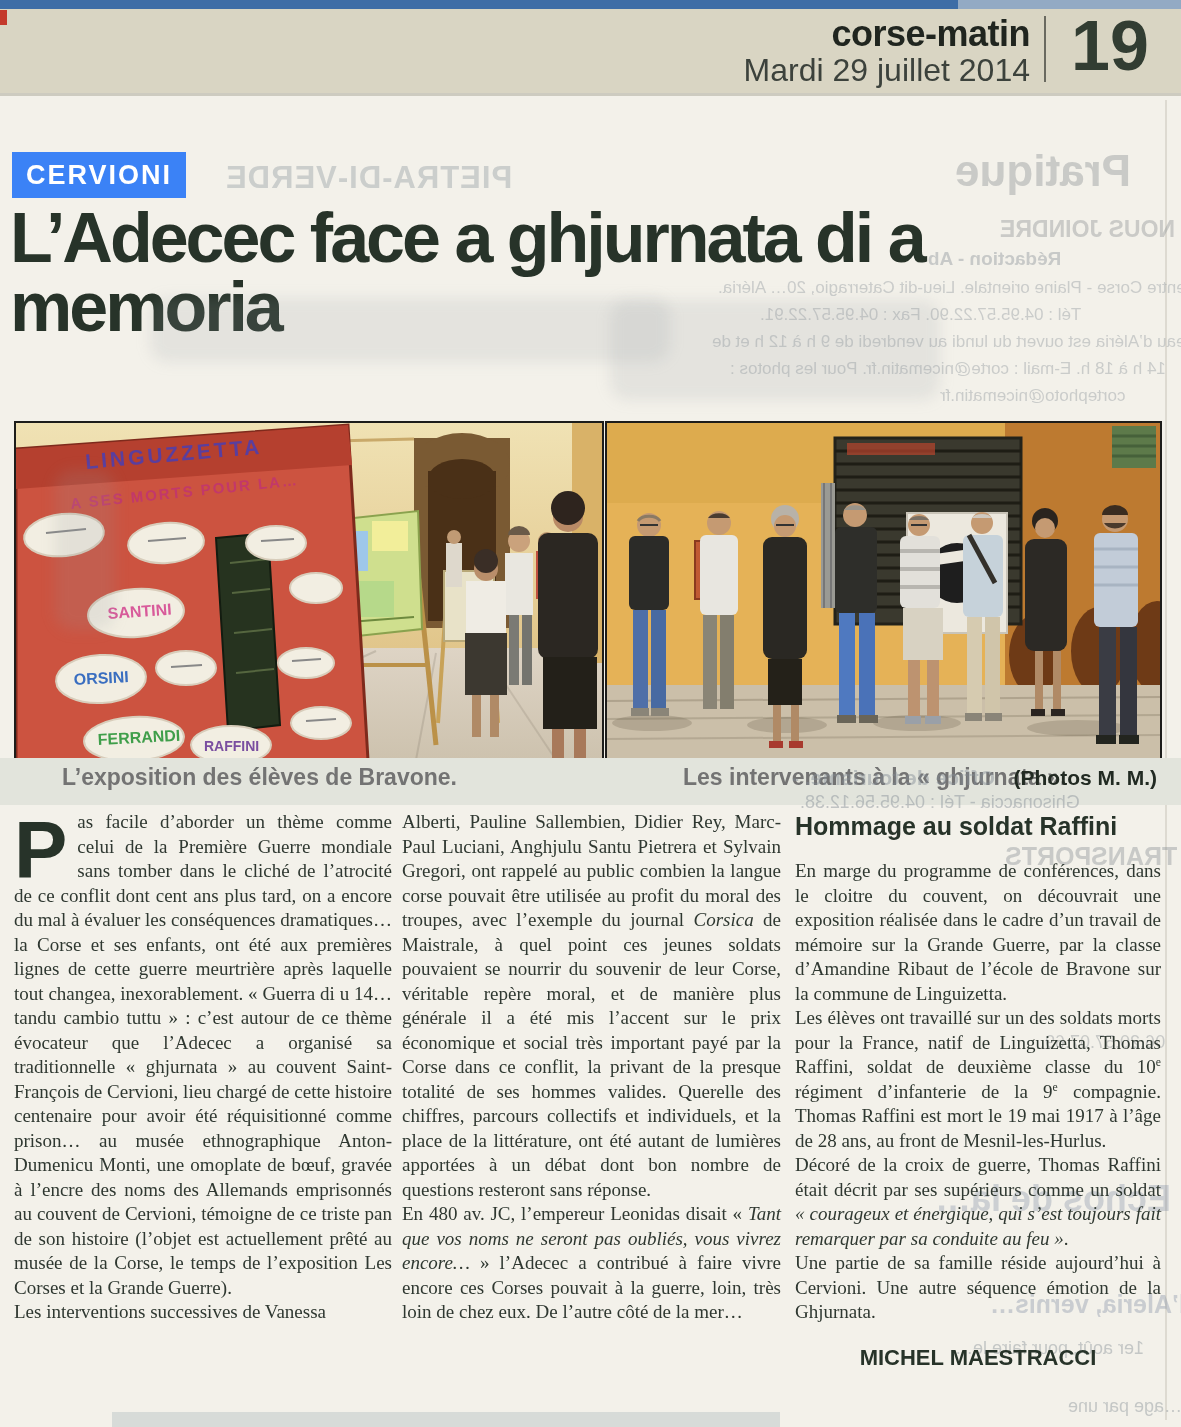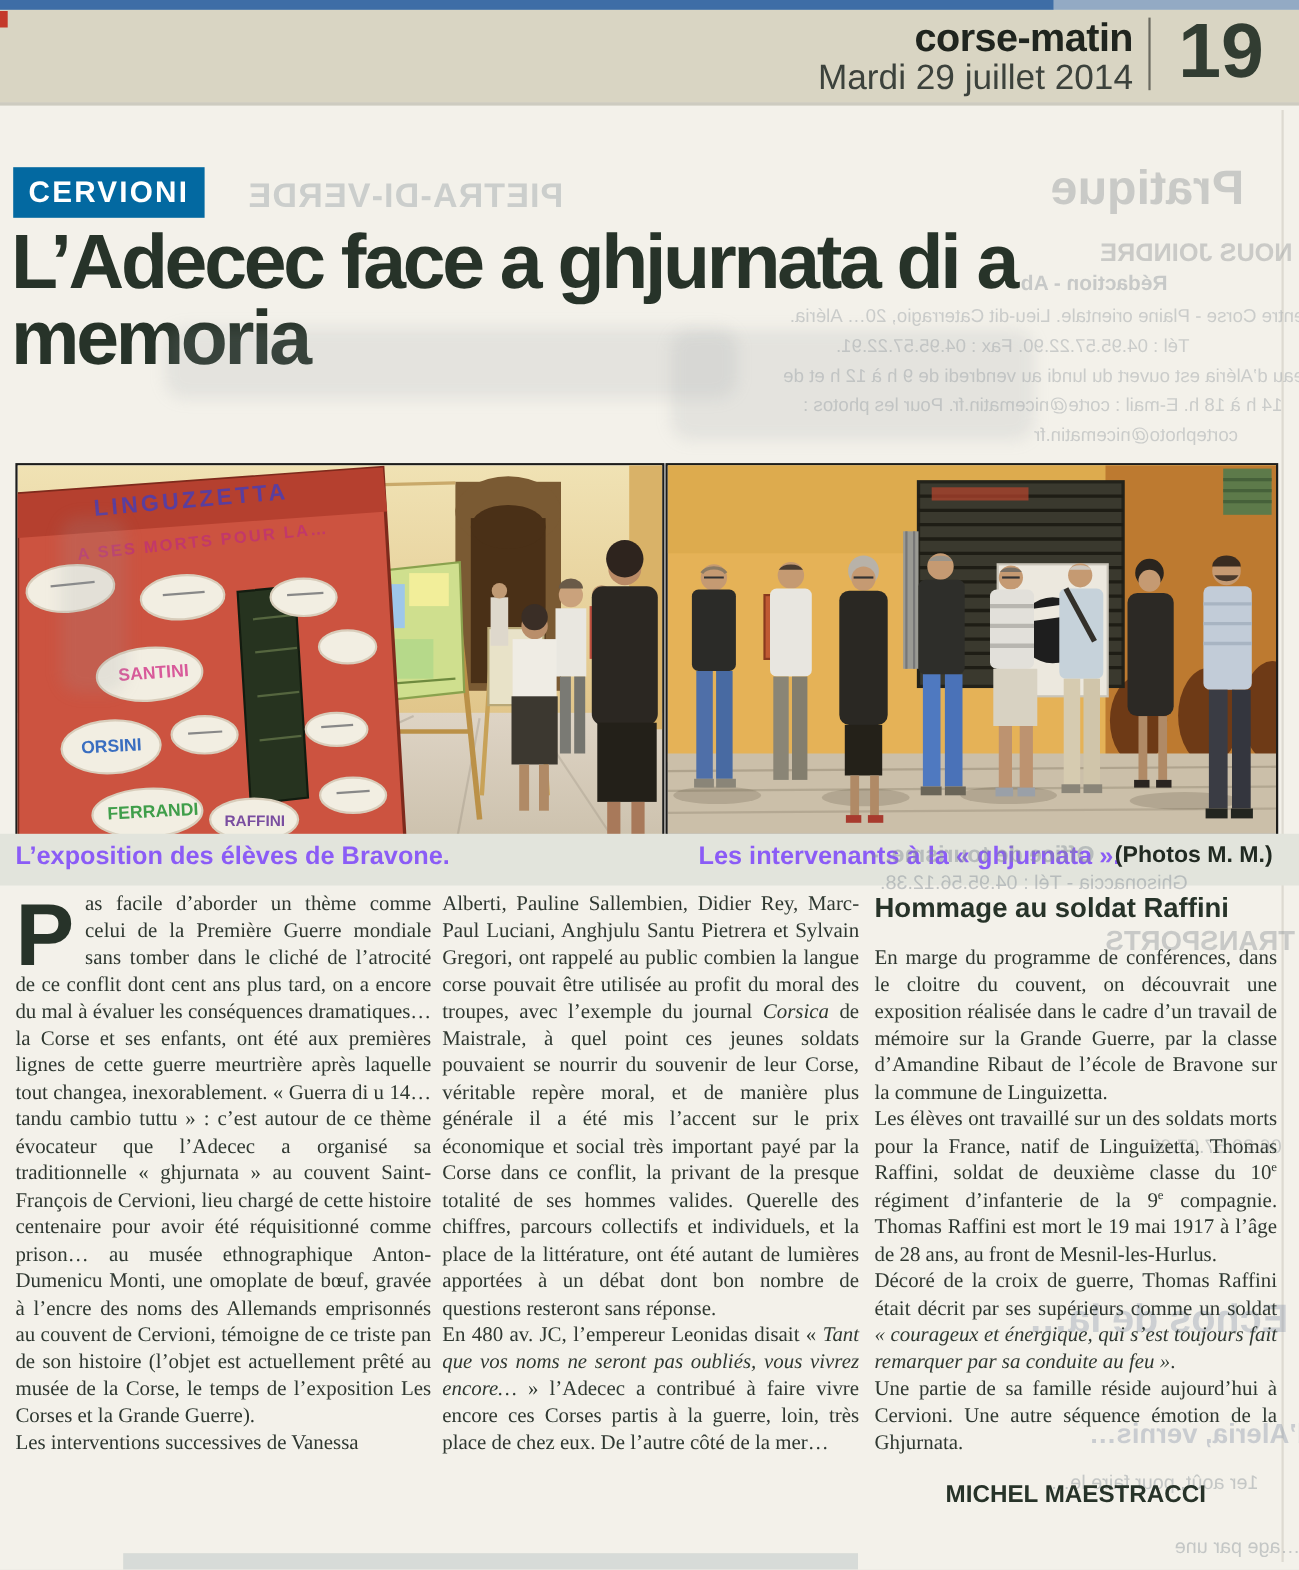--- a/index.html
+++ b/index.html
@@ -11,33 +11,33 @@
   .band{position:absolute;top:9px;left:0;width:1181px;height:84px;background:#d9d5c3;}
   .band-shadow{position:absolute;top:93px;left:0;width:1181px;height:3px;background:rgba(120,115,95,.30);}
   .masthead{position:absolute;top:16px;left:620px;width:410px;text-align:right;
             font-family:"Liberation Sans",sans-serif;}
   .masthead .name{font-size:36px;font-weight:800;color:#20251f;letter-spacing:-.5px;line-height:1.0;}
   .masthead .date{font-size:32px;font-weight:400;color:#3c423c;line-height:1.15;}
   .pagenum-divider{position:absolute;left:1044px;top:16px;width:2px;height:66px;background:#6a6a60;}
   .pagenum{position:absolute;left:1052px;top:6px;width:116px;text-align:center;
            font-family:"Liberation Sans",sans-serif;font-size:70px;font-weight:600;color:#323d32;}
   
-  .kicker{position:absolute;left:12px;top:152px;width:174px;height:46px;background:#0369a1;
+  .kicker{position:absolute;left:12px;top:152px;width:174px;height:46px;background:#3b82f6;
           color:#fff;font:800 27px/46px "Liberation Sans",sans-serif;text-align:center;letter-spacing:2px;}
   .headline{position:absolute;left:10px;top:204px;width:1060px;
             font-family:"Liberation Sans",sans-serif;font-weight:800;font-size:70px;line-height:.98;
             letter-spacing:-3px;color:#273329;}
   
   .photo{position:absolute;border:2px solid #1d1d1b;background:#ddd;}
   .photo svg{display:block;}
   .photo-left{left:14px;top:421px;}
   .photo-right{left:605px;top:421px;}
   
   .capband{position:absolute;left:0;top:758px;width:1181px;height:47px;background:#e2e4dc;}
-  .caption{position:absolute;top:764px;font:700 23px "Liberation Sans",sans-serif;color:#8b5cf6;}
+  .caption{position:absolute;top:764px;font:700 23px "Liberation Sans",sans-serif;color:#737373;margin-left:48px;}
   .caption-left{left:14px;}
   .caption-right{left:635px;}
   .credit{position:absolute;top:766px;right:24px;font:700 21px "Liberation Sans",sans-serif;color:#212a22;}
   
   .col{position:absolute;top:810px;text-align:justify;font-size:19px;line-height:24.5px;color:#2f3831;z-index:3;}
   .col p{margin:0;}
   .col1{left:14px;width:378px;}
   .col2{left:402px;width:379px;}
   .col3{left:795px;width:366px;top:812px;}
   .dropcap{float:left;font:900 80px/0.80 "Liberation Sans",sans-serif;color:#273329;margin:8px 10px 0 0;}
@@ -354,21 +354,21 @@
   <div class="credit">(Photos M. M.)</div>
 
   <div class="col col1">
 
     <p><span class="dropcap">P</span><span><span>as facile d’aborder un thème comme celui de la Première Guerre mondiale sans tomber dans le cliché de l’atrocité de ce conflit dont cent ans plus tard, on a encore du mal à évaluer les conséquences dramatiques… la Corse et ses enfants, ont été aux premières lignes de cette guerre meurtrière après laquelle tout changea, inexorablement. « Guerra di u 14… tandu cambio tuttu » : c’est autour de ce thème évocateur que l’Adecec a organisé sa traditionnelle « ghjurnata » au couvent Saint-François de Cervioni, lieu chargé de cette histoire centenaire pour avoir été réquisitionné comme prison… au musée ethnographique Anton-Dumenicu Monti, une omoplate de bœuf, gravée à l’encre des noms des Allemands emprisonnés au couvent de Cervioni, témoigne de ce triste pan de son histoire (l’objet est actuellement prêté au musée de la Corse, le temps de l’exposition Les Corses et la Grande Guerre).</span></span></p>
     <p><span>Les interventions successives de Vanessa</span></p>
   </div>
 
   <div class="col col2">
     <p><span>Alberti, Pauline Sallembien, Didier Rey, Marc-Paul Luciani, Anghjulu Santu Pietrera et Sylvain Gregori, ont rappelé au public combien la langue corse pouvait être utilisée au profit du moral des troupes, avec l’exemple du journal </span><span class="it">Corsica</span><span> de Maistrale, à quel point ces jeunes soldats pouvaient se nourrir du souvenir de leur Corse, véritable repère moral, et de manière plus générale il a été mis l’accent sur le prix économique et social très important payé par la Corse dans ce conflit, la privant de la presque totalité de ses hommes valides. Querelle des chiffres, parcours collectifs et individuels, et la place de la littérature, ont été autant de lumières apportées à un débat dont bon nombre de questions resteront sans réponse.</span></p>
-    <p><span>En 480 av. JC, l’empereur Leonidas disait « </span><span class="it">Tant que vos noms ne seront pas oubliés, vous vivrez encore…</span><span> » l’Adecec a contribué à faire vivre encore ces Corses partis à la guerre, loin, très place de chez eux. De l’autre côté de la mer…</span></p>
+    <p><span>En 480 av. JC, l’empereur Leonidas disait « </span><span class="it">Tant que vos noms ne seront pas oubliés, vous vivrez encore…</span><span> » l’Adecec a contribué à faire vivre encore ces Corses pouvait à la guerre, loin, très loin de chez eux. De l’autre côté de la mer…</span></p>
   </div>
 
   <div class="col col3">
     <h2 class="subhead">Hommage au soldat Raffini</h2>
     <p><span>En marge du programme de conférences, dans le cloitre du couvent, on découvrait une exposition réalisée dans le cadre d’un travail de mémoire sur la Grande Guerre, par la classe d’Amandine Ribaut de l’école de Bravone sur la commune de Linguizetta.</span></p>
     <p><span>Les élèves ont travaillé sur un des soldats morts pour la France, natif de Linguizetta, Thomas Raffini, soldat de deuxième classe du 10</span><span class="sup">e</span><span> régiment d’infanterie de la 9</span><span class="sup">e</span><span> compagnie. Thomas Raffini est mort le 19 mai 1917 à l’âge de 28 ans, au front de Mesnil-les-Hurlus.</span></p>
     <p><span>Décoré de la croix de guerre, Thomas Raffini était décrit par ses supérieurs comme un soldat </span><span class="it">« courageux et énergique, qui s’est toujours fait remarquer par sa conduite au feu »</span><span>.</span></p>
     <p><span>Une partie de sa famille réside aujourd’hui à Cervioni. Une autre séquence émotion de la Ghjurnata.</span></p>
     <div class="byline">MICHEL MAESTRACCI</div>
   </div>

